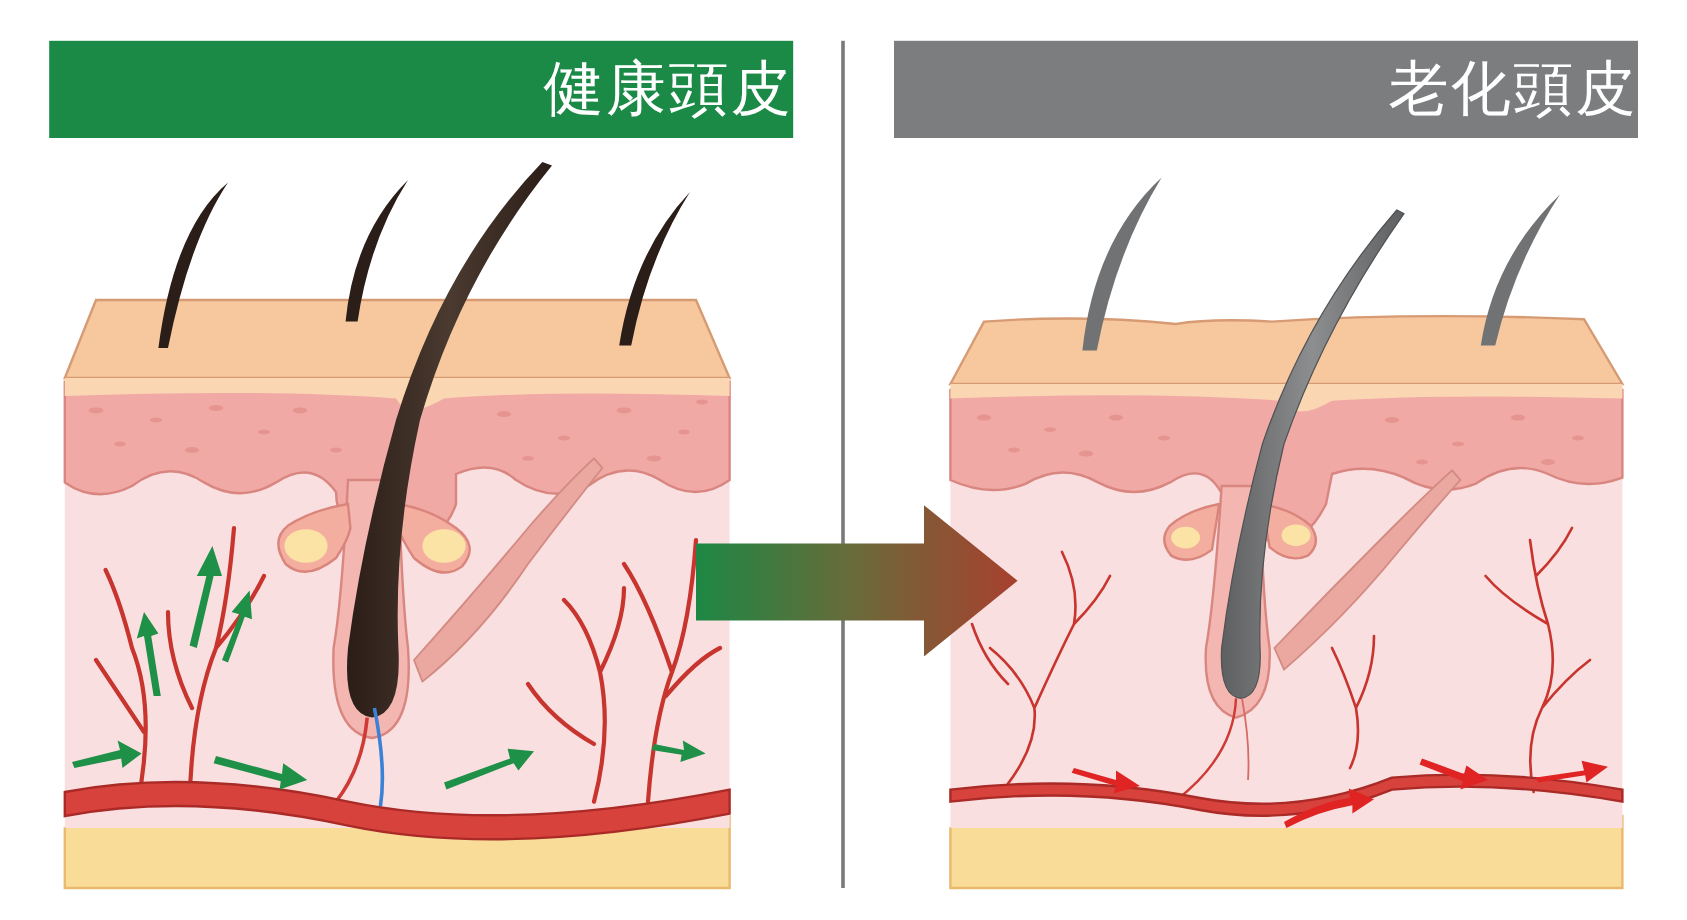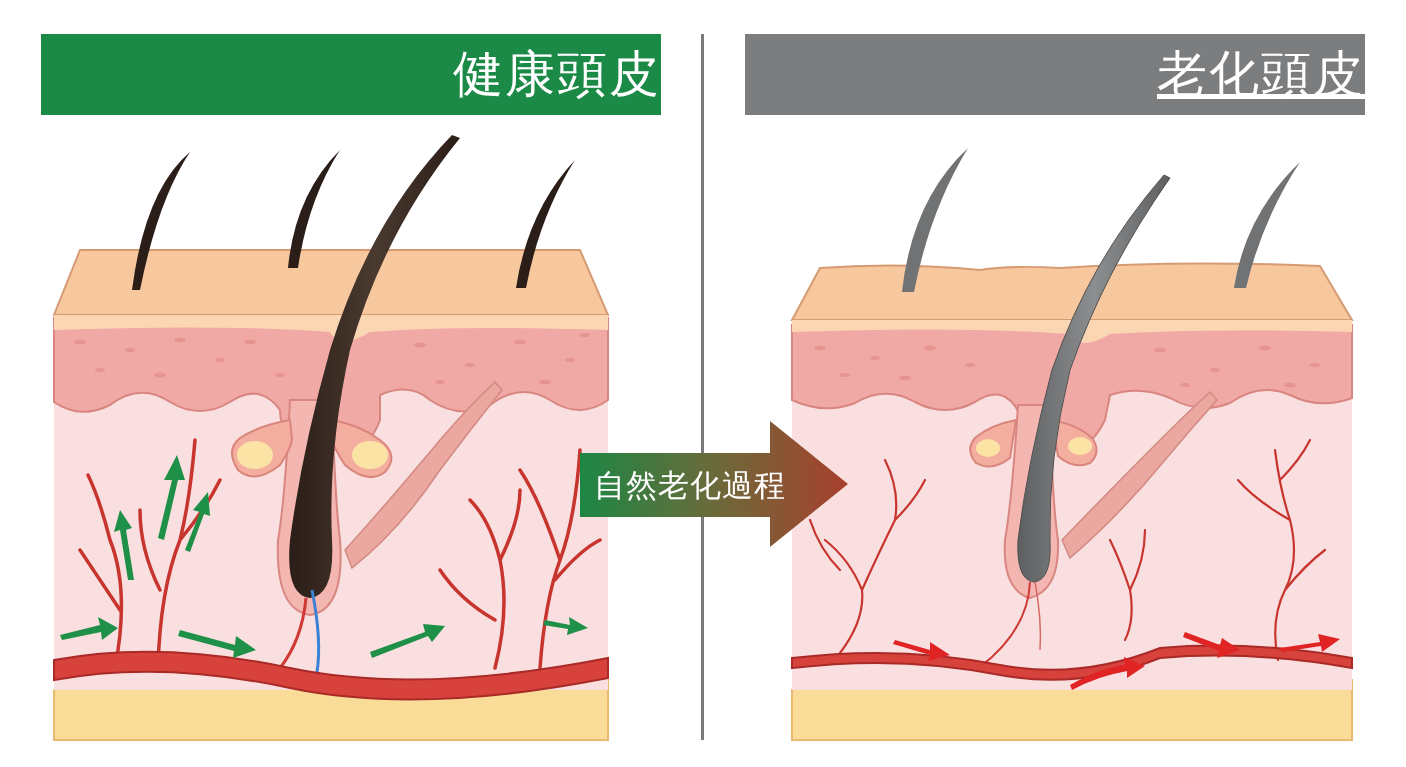--- a/index.html
+++ b/index.html
@@ -1,21 +1,21 @@
 <!DOCTYPE html>
 <html><head>
 <meta charset="utf-8">
 <style>
   html, body { margin:0; padding:0; background:#ffffff; }
   body { width:1406px; height:767px; position:relative; overflow:hidden;
          font-family:"DejaVu Sans", "Liberation Sans", sans-serif; }
   .header { position:absolute; top:34px; height:81px; display:flex; align-items:center; justify-content:flex-end;
             color:#ffffff; font-size:50px; letter-spacing:2px; }
   .header.healthy { left:41px; width:620px; background:#1a8a46; }
-  .header.aged { left:745px; width:620px; background:#7b7d7f;text-decoration:underline; }
+  .header.aged { left:745px; width:620px; background:#7b7d7f; }
   .divider { position:absolute; left:701px; top:34px; width:3px; height:706px; background:#7a7a7a; }
   .panel { position:absolute; top:120px; }
   .panel.left { left:40px; width:580px; height:630px; }
   .panel.right { left:780px; width:590px; height:630px; }
   .panel svg { width:100%; height:100%; display:block; }
   .process-arrow { position:absolute; left:578px; top:421px; width:272px; height:126px; }
   .process-arrow svg { position:absolute; left:0; top:0; width:100%; height:100%; }
   .process-label { position:absolute; left:10px; top:42px; width:235px; height:46px; color:#ffffff;
                    font-size:31px; display:flex; align-items:center; justify-content:flex-start; padding-left:6px;
                    letter-spacing:1px; }
@@ -170,14 +170,13 @@
   <svg viewBox="0 0 272 126">
     <defs>
       <linearGradient id="arrowGrad" x1="0" x2="1">
         <stop offset="0" stop-color="#1d8744"></stop>
         <stop offset="0.5" stop-color="#6b6a3a"></stop>
         <stop offset="1" stop-color="#a8402e"></stop>
       </linearGradient>
     </defs>
     <path d="M2 32 L192 32 L192 0 L270 63 L192 126 L192 96 L2 96 Z" fill="url(#arrowGrad)"></path>
   </svg>
-  <div class="process-label">自然老化過程</div>
 </div>
 
 </body></html>

